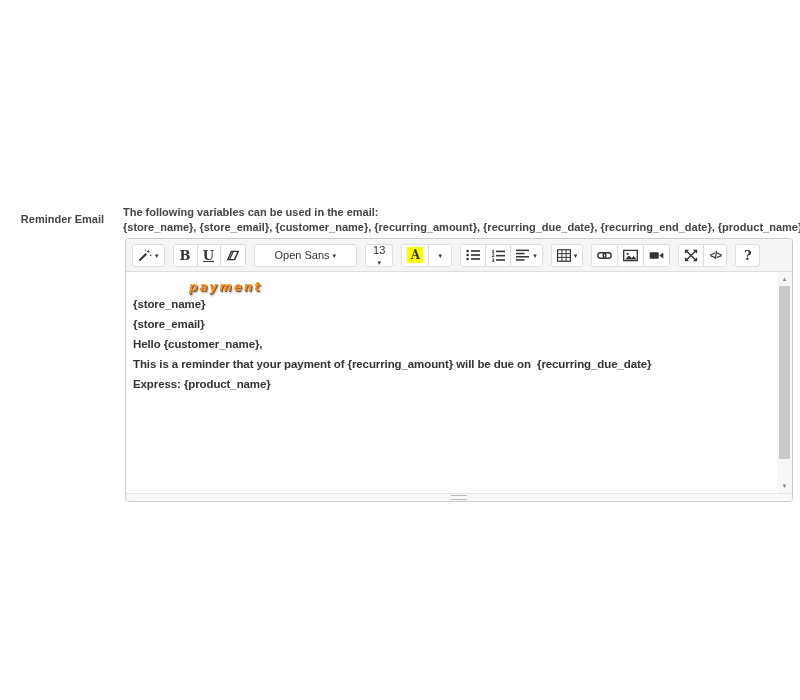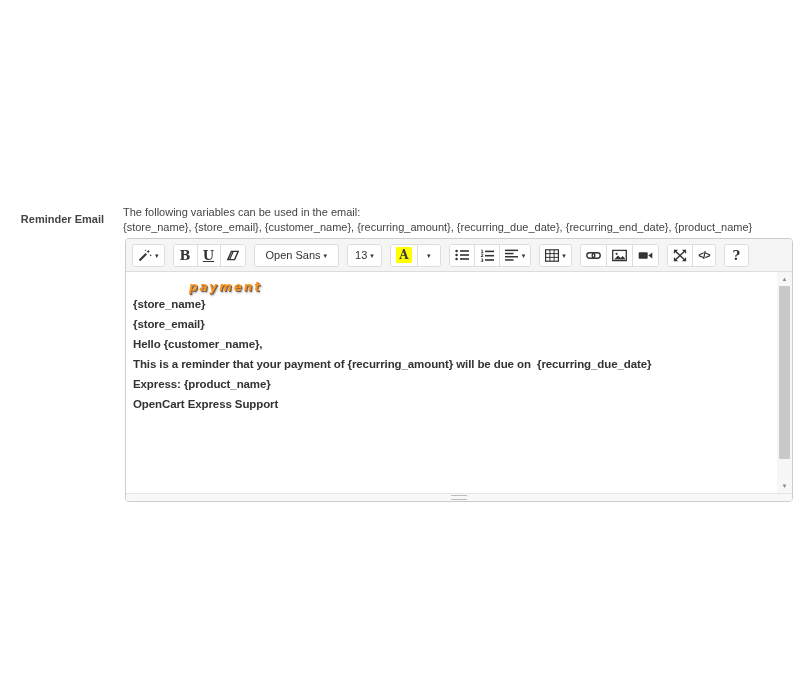--- a/index.html
+++ b/index.html
@@ -9,21 +9,21 @@
     font-family:"Liberation Sans", sans-serif; color:#444;
   }
   
   .form-label {
     position:absolute; left:0; top:213px; width:104px;
     text-align:right; font-size:11px; font-weight:700; color:#444;
   }
   
   .help {
     position:absolute; left:123px; top:205px; width:677px;
-    font-size:11px; font-weight:400; color:#444; line-height:14.5px;
+    font-size:11px; font-weight:700; color:#444; line-height:14.5px;
   }
   .help-line { white-space:nowrap; }
 
   
   .editor {
     position:absolute; left:125px; top:238px; width:668px; height:264px;
     border:1px solid #ccc; border-radius:4px; background:#fff;
   }
   
   .toolbar {
@@ -138,28 +138,28 @@
         </button>
         <button class="tbtn">
           <svg class="icon" width="14" height="13" viewBox="0 0 14 13">
             <path d="M5.4 2.4 L12.2 2.4 L8.6 10.6 L1.8 10.6 Z" fill="none" stroke="#333" stroke-width="1.4"></path>
             <path d="M7.2 2.4 L3.6 10.6" stroke="#333" stroke-width="1.2" fill="none"></path>
           </svg>
         </button>
       </div>
 
       <div class="group">
-        <button class="tbtn" style="padding:0 11px;">
+        <button class="tbtn" style="padding:0 20px;">
           <span class="dd-text">Open Sans</span>
           <span class="caret">▾</span>
         </button>
       </div>
 
       <div class="group">
-        <button class="tbtn" style="padding:8px 7px;">
+        <button class="tbtn" style="padding:8px 7px;flex-direction:column;">
           <span class="dd-text">13</span>
           <span class="caret">▾</span>
         </button>
       </div>
 
       <div class="group">
         <button class="tbtn">
           <span class="swatch" style="background: rgb(255, 255, 0);">A</span>
         </button>
         <button class="tbtn">
@@ -263,21 +263,20 @@
     <div class="content">
       <div class="logo">
         <div class="logo-sub" style="color: rgb(246, 146, 30);">payment</div>
       </div>
       <div class="lines">
         <div class="line">{store_name}</div>
         <div class="line">{store_email}</div>
         <div class="line">Hello {customer_name},</div>
         <div class="line">This is a reminder that your payment of {recurring_amount} will be due on  {recurring_due_date}</div>
         <div class="line">Express: {product_name}</div>
-        <div class="line">OpenCart Express Support</div>
       </div>
 
       <div class="vscroll">
         <div class="scroll-btn up">▲</div>
         <div class="thumb"></div>
         <div class="scroll-btn down">▼</div>
       </div>
     </div>
 
     <div class="statusbar">

